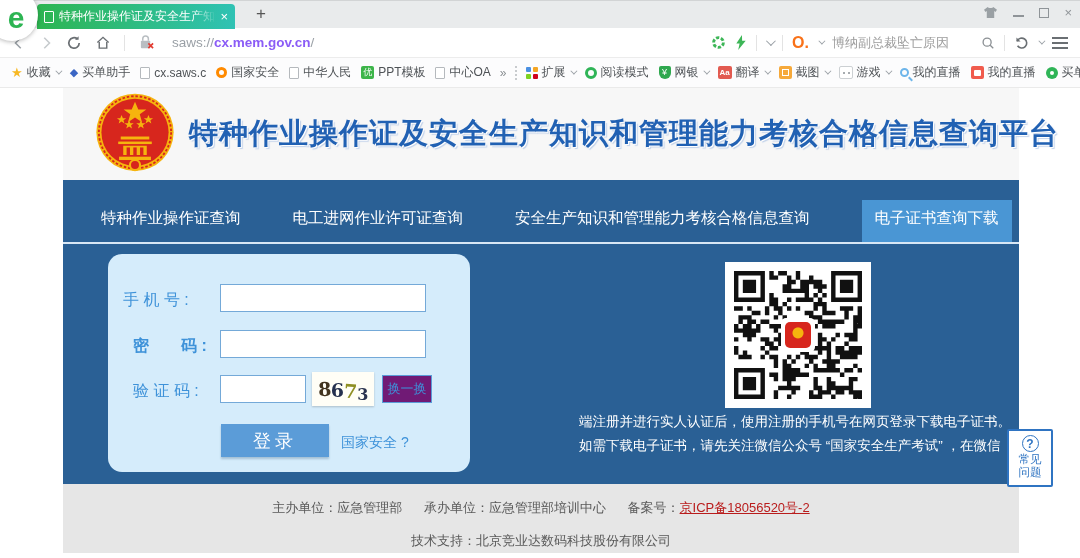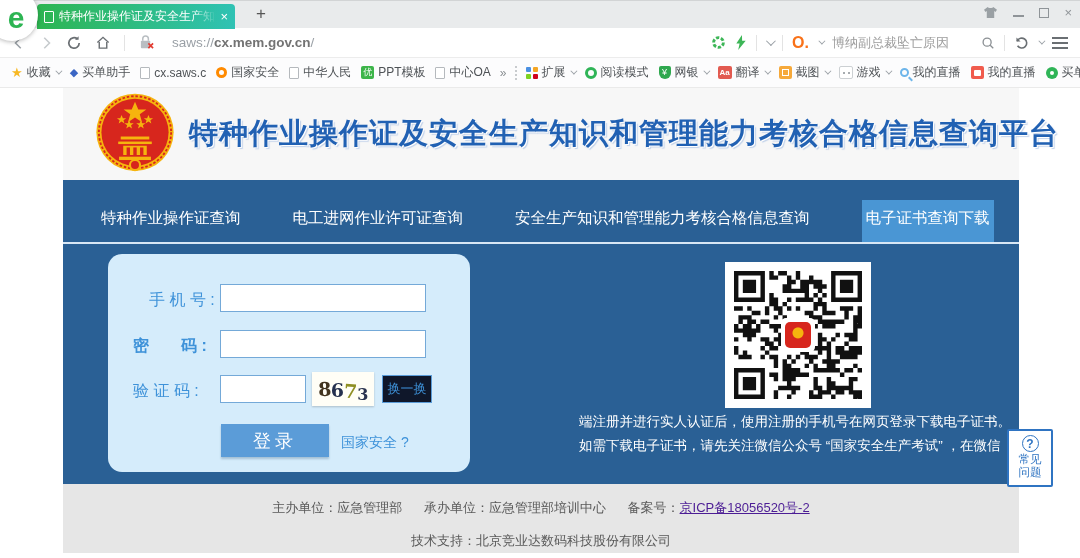--- a/index.html
+++ b/index.html
@@ -24,21 +24,21 @@
   .win-glyph { font-size:13px; line-height:1; }
   .btn-min { width:11px; height:1px; border-top:2px solid #8f9498; margin-top:6px; }
   .btn-max { width:10px; height:10px; border:1.5px solid #8f9498; }
 
   .addressbar { height:30px; background:#fff; border-bottom:1px solid #ececec;
     display:flex; align-items:center; padding:0 12px; }
   .ab-left { display:flex; align-items:center; gap:13px; }
   .vsep { width:1px; height:16px; background:#e3e3e3; }
   .url { font-size:13.5px; margin-left:4px; }
   .url .scheme { color:#9aa0a6; }
-  .url .domain { color:#737373; font-weight:bold; }
+  .url .domain { color:#8b5cf6; font-weight:bold; }
   .ab-right { margin-left:auto; display:flex; align-items:center; gap:9px; }
   .caret { width:7px; height:7px; border-right:1.5px solid #9aa0a6; border-bottom:1.5px solid #9aa0a6;
     transform:rotate(45deg) translateY(-2px); display:inline-block; }
   .caret.small { width:5px; height:5px; }
   .so-logo { color:#f97219; font-weight:bold; font-size:16px; letter-spacing:0; }
   .hot-search { color:#9c9c9c; font-size:13px; width:140px; white-space:nowrap; }
   .hamburger { width:16px; }
   .hamburger div { height:2px; background:#6a6f73; margin:3px 0; }
 
   .bookmarksbar { height:30px; background:#fcfcfd; border-bottom:1px solid #eaeaea;
@@ -76,39 +76,39 @@
   .pagecol { margin-left:63px; width:956px; }
   .siteheader { height:92px; background:#f7f7f7; display:flex; align-items:center; }
   .emblem { margin-left:30px; flex:none; }
   .sitetitle { color:#2161b3; font-size:29px; font-weight:bold; letter-spacing:1px; margin-left:12px;
     white-space:nowrap; text-shadow:1px 1px 0 #fff, 2px 2px 1px rgba(180,200,230,.8); }
 
   .navband { height:64px; background:#2a6095; border-bottom:2px solid #d8e7f5;
     display:flex; align-items:flex-end; padding-left:38px; }
   .navtabs { display:flex; list-style:none; align-items:flex-end; }
   .navtabs li { color:#fff; font-size:15.5px; white-space:nowrap; padding:8px 0 13px; margin-right:52px; cursor:default; }
-  .navtabs li.active { background:#4a96d4; padding:8px 4px 13px; margin-right:0; }
+  .navtabs li.active { background:#4a96d4; padding:8px 13px 13px; margin-right:0; }
 
   .content { height:240px; background:#2a6095; position:relative; }
 
   .login-panel { position:absolute; left:45px; top:10px; width:362px; height:218px;
     background:#d5ecfb; border-radius:14px; }
   .f-label { position:absolute; color:#3e92d9; font-size:16px; white-space:pre; }
   .f-input { position:absolute; background:#fff; border:1px solid #74a9d8; height:28px;
     font-size:14px; padding:0 6px; outline:none; }
   .captcha { position:absolute; left:204px; top:118px; width:62px; height:34px; background:#fffef6;
     display:flex; align-items:center; justify-content:center; font-family:"DejaVu Serif",serif;
     font-weight:bold; font-size:19px; box-shadow:0 1px 2px rgba(0,0,0,.2); }
   .captcha span { display:inline-block; }
   .captcha .d0 { color:#42341f; transform:rotate(-3deg); }
   .captcha .d1 { color:#24304e; transform:translateY(1px); }
   .captcha .d2 { color:#8f8f23; transform:translateY(2px) rotate(4deg); }
   .captcha .d3 { color:#2b3450; font-size:16px; transform:translateY(5px); }
   .refresh-btn { position:absolute; left:274px; top:121px; width:50px; height:28px;
-    background:#0f172a; border:1px solid #5b9cd8; color:#3e92d9; font-size:13px; cursor:pointer; }
+    background:#701a75; border:1px solid #5b9cd8; color:#3e92d9; font-size:13px; cursor:pointer; }
   .login-btn { position:absolute; left:113px; top:170px; width:108px; height:33px;
     background:#5b9cd8; border:none; color:#fff; font-size:18px; letter-spacing:4px; cursor:pointer;
     box-shadow:0 2px 2px rgba(20,60,100,.25); }
   .forgot { position:absolute; left:233px; top:180px; color:#3e92d9; font-size:14px; text-decoration:none; }
 
   .qr-wrap { position:absolute; left:662px; top:18px; width:146px; height:146px; background:#fff; padding:9px; }
   .qr-wrap svg { display:block; }
   .qr-logo { position:absolute; left:56px; top:56px; width:34px; height:34px; background:#fff;
     border-radius:5px; display:flex; align-items:center; justify-content:center; }
   .qr-logo i { width:26px; height:26px; border-radius:5px;
@@ -117,21 +117,21 @@
     font-size:13.5px; line-height:24px; }
 
   .faq-box { position:absolute; left:1007px; top:429px; width:46px; height:58px; background:#fff;
     border:2px solid #2f74c2; border-radius:2px; text-align:center; color:#2f74c2; z-index:5; cursor:pointer; }
   .faq-q { width:17px; height:17px; border:1.5px solid #2f74c2; border-radius:50%;
     margin:4px auto 1px; font-size:12px; font-weight:bold; line-height:16px; }
   .faq-box div.txt { font-size:11.5px; line-height:13px; }
 
   .sitefooter { height:69px; background:#e6e6e6; text-align:center; font-size:13px; color:#595959; padding-top:15px; }
   .sitefooter .gap { display:inline-block; width:18px; }
-  .icp-link { color:#4c1d95; text-decoration:underline; }
+  .icp-link { color:#b91c1c; text-decoration:underline; }
   .footer-line2 { margin-top:15px; }
 </style>
 </head>
 <body>
 
 <div class="tabstrip">
   <div class="logo-circle">
       <span class="logo-e">e</span>
     </div>
   <div class="tab-active">
@@ -325,21 +325,21 @@
     <li>特种作业操作证查询</li>
     <li>电工进网作业许可证查询</li>
     <li>安全生产知识和管理能力考核合格信息查询</li>
     <li class="active">电子证书查询下载</li>
   </ul>
 </div>
 
 <div class="pagecol content">
 
   <div class="login-panel">
-    <span class="f-label" style="left:15px; top:36px;margin-left:26px;">手 机 号 :</span>
+    <span class="f-label" style="left:15px; top:36px;">手 机 号 :</span>
     <input class="f-input" style="left: 112px; top: 30px; width: 206px;">
     <span class="f-label" style="left:25px; top:82px;font-weight:bold;">密　　码 :</span>
     <input class="f-input" type="password" style="left: 112px; top: 76px; width: 206px;">
     <span class="f-label" style="left:25px; top:127px;">验 证 码 :</span>
     <input class="f-input" style="left: 112px; top: 121px; width: 86px;">
     <div class="captcha">
         <span class="d0">8</span>
         <span class="d1">6</span>
         <span class="d2">7</span>
         <span class="d3">3</span>

